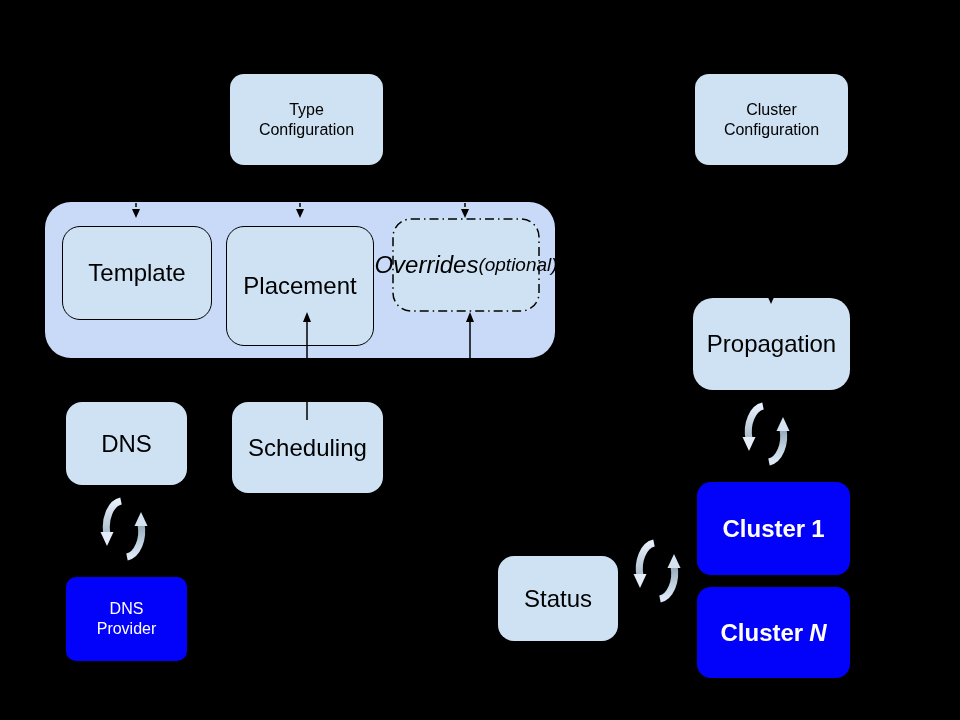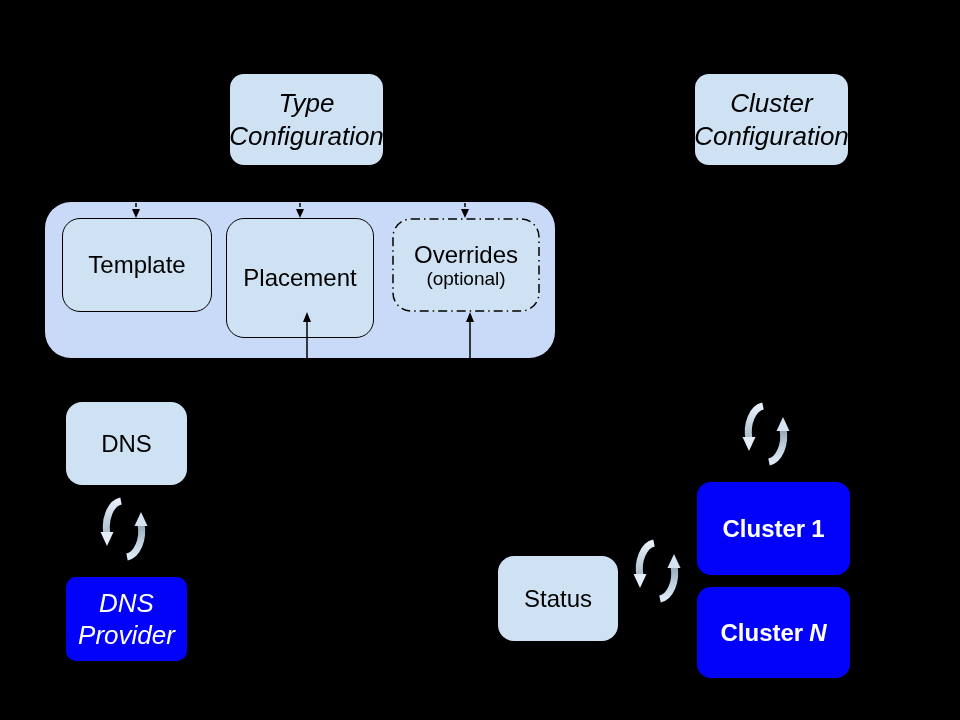--- a/index.html
+++ b/index.html
@@ -3,26 +3,26 @@
 <meta charset="utf-8">
 <style>
   html,body{margin:0;padding:0;background:#000;}
   .canvas{position:relative;width:960px;height:720px;background:#000;overflow:hidden;
           font-family:"Liberation Sans","DejaVu Sans",sans-serif;}
   .box{position:absolute;display:flex;align-items:center;justify-content:center;
        text-align:center;color:#000;box-sizing:border-box;}
   .box .lbl{white-space:pre-line;}
   .light{background:#cfe2f3;}
   .container{position:absolute;background:#c9daf8;border-radius:26px;}
-  .bordered{border:1.5px solid #000;}
+  .bordered{border:1.5px solid #000;margin-top:8px;}
   .blue{background:#0202fb;color:#fff;font-weight:bold;}
   .caption{position:absolute;font-size:13px;color:#000;white-space:nowrap;}
   .sub{font-size:19px;line-height:1.1;}
   .big{font-size:24px;}
-  .mid{font-size:26px;line-height:1.25;font-style:italic;}
+  .mid{font-size:16px;line-height:1.25;}
   .suffix{margin-left:6px;}
   .italic{font-style:italic;}
   .overlay{position:absolute;left:0;top:0;pointer-events:none;}
   .overrides-stroke{position:absolute;left:0;top:0;}
 </style>
 </head>
 <body>
 
 <div class="canvas">
 
@@ -36,36 +36,42 @@
     <span class="lbl mid">Cluster
 Configuration</span>
   </div>
 
   <div class="box light bordered big" style="left:62px;top:218px;width:150px;height:94px;border-radius:18px;">
     <span class="lbl">Template</span>
   </div>
   <div class="box light bordered big" style="left:226px;top:218px;width:148px;height:120px;border-radius:18px;">
     <span class="lbl">Placement</span>
   </div>
-  <div class="box light big" style="left:392px;top:218px;width:148px;height:94px;border-radius:18px;flex-direction:column;">
+  <div class="box light big" style="left:392px;top:218px;width:148px;height:94px;border-radius:18px;font-style:italic;">
     <svg class="overrides-stroke" width="148" height="94">
       <rect x="1" y="1" width="146" height="92" rx="18" ry="18" fill="none" stroke="#000" stroke-width="1.5" stroke-dasharray="9 4 1.5 4"></rect>
     </svg>
     <span class="lbl">Overrides</span>
     <span class="lbl sub">(optional)</span>
   </div>
 
   <div class="box light big" style="left:66px;top:402px;width:121px;height:83px;border-radius:16px;">
     <span class="lbl">DNS</span>
   </div>
+  <div class="box light big" style="left:232px;top:402px;width:151px;height:91px;border-radius:16px;">
+    <span class="lbl">Scheduling</span>
+  </div>
   <div class="box blue" style="left:66px;top:577px;width:121px;height:84px;border-radius:10px;font-weight:normal;">
     <span class="lbl mid">DNS
 Provider</span>
   </div>
 
+  <div class="box light big" style="left:693px;top:298px;width:157px;height:92px;border-radius:20px;">
+    <span class="lbl">Propagation</span>
+  </div>
   <div class="box light big" style="left:498px;top:525px;width:120px;height:85px;border-radius:16px;margin-top:31px;">
     <span class="lbl">Status</span>
   </div>
   <div class="box blue big" style="left:697px;top:482px;width:153px;height:93px;border-radius:14px;">
     <span class="lbl">Cluster</span>
     <span class="lbl suffix">1</span>
   </div>
   <div class="box blue big" style="left:697px;top:587px;width:153px;height:91px;border-radius:14px;">
     <span class="lbl">Cluster</span>
     <span class="lbl suffix italic">N</span>

